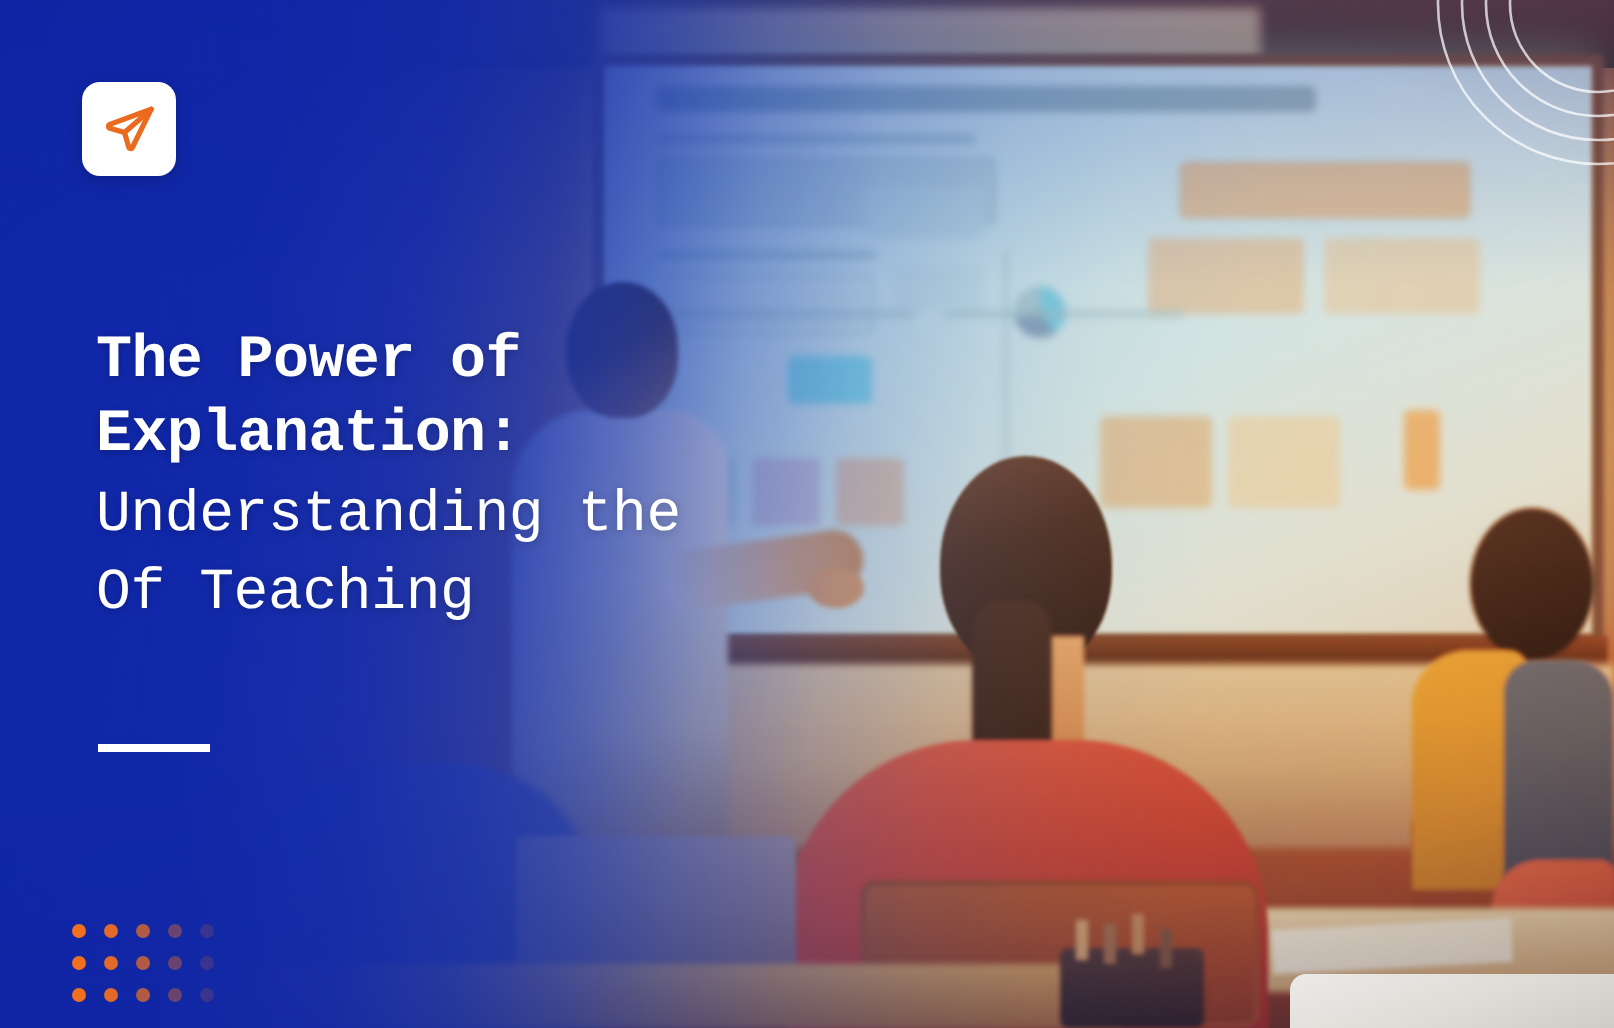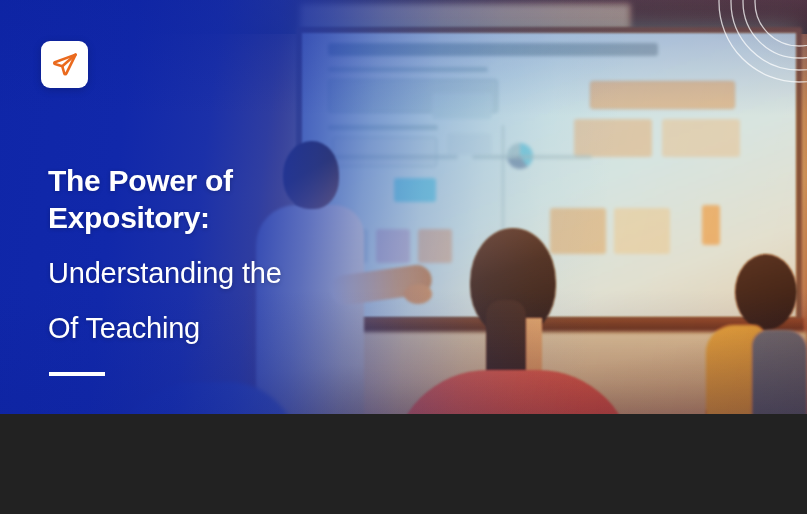--- a/index.html
+++ b/index.html
@@ -1,22 +1,22 @@
 <!DOCTYPE html>
 <html><head>
 <meta charset="utf-8">
 <style>
   * { margin:0; padding:0; box-sizing:border-box; }
   html,body { background:#222; }
 
   .canvas {
     position:relative;
-    width:807px; height:414px;
+    width:807px; height:514px;
     overflow:hidden;
-    font-family:Liberation Sans, sans-serif;
+    font-family:Liberation Mono, monospace;
     background:#1a32a8;
   }
 
   
   .photo { position:absolute; inset:0; overflow:hidden; }
 
   .photo-base {
     position:absolute; inset:0;
     background:
       linear-gradient(178deg, #3a2a24 0%, #3a2a24 4%, #6b4530 9%, #8a5535 14%, #b06a3c 26%, #c07a45 46%, #a85f36 72%, #7d4226 92%, #5e3220 100%);
@@ -260,21 +260,21 @@
 
   
   .title-block { position:absolute; left:48px; top:163px; width:330px; }
   .title-bold {
     color:#fff; font-weight:700; font-size:30px; line-height:1.23;
     letter-spacing:-.3px;
     text-shadow:0 1px 4px rgba(0,0,0,.22);
   }
   .title-light {
     color:#fff; font-weight:300; font-size:29px; line-height:1.28;
-    letter-spacing:-.2px; margin-top:18px;
+    letter-spacing:-.2px; margin-top:2px;
     text-shadow:0 1px 4px rgba(0,0,0,.22);
   }
   .rule {
     position:absolute; left:49px; top:372px; width:56px; height:4px; background:#fff;
   }
 </style>
 </head>
 <body>
 
 <div class="canvas">
@@ -360,21 +360,21 @@
 
   <div class="logo">
     <svg width="28" height="28" viewBox="0 0 28 28" aria-hidden="true">
       <path d="M24.6 3.6 3.9 11.2c-.9.33-.86 1.63.06 1.9l7.3 2.16 2.1 7.3c.27.93 1.57.98 1.9.07L24.6 3.6z" fill="none" stroke="#ea6a1e" stroke-width="2.6" stroke-linejoin="round" stroke-linecap="round"></path>
       <path d="M24.6 3.6 11.26 15.26" fill="none" stroke="#ea6a1e" stroke-width="2.6" stroke-linecap="round"></path>
     </svg>
   </div>
 
   <div class="title-block">
     <div class="title-bold">The Power of</div>
-    <div class="title-bold">Expository:</div>
+    <div class="title-bold">Explanation:</div>
     <div class="title-light">Understanding the</div>
     <div class="title-light">Of Teaching</div>
   </div>
 
   <div class="rule"></div>
 
   <div class="dots">
     <span class="dot" style="opacity:1"></span>
     <span class="dot" style="opacity:.92"></span>
     <span class="dot" style="opacity:.72"></span>

